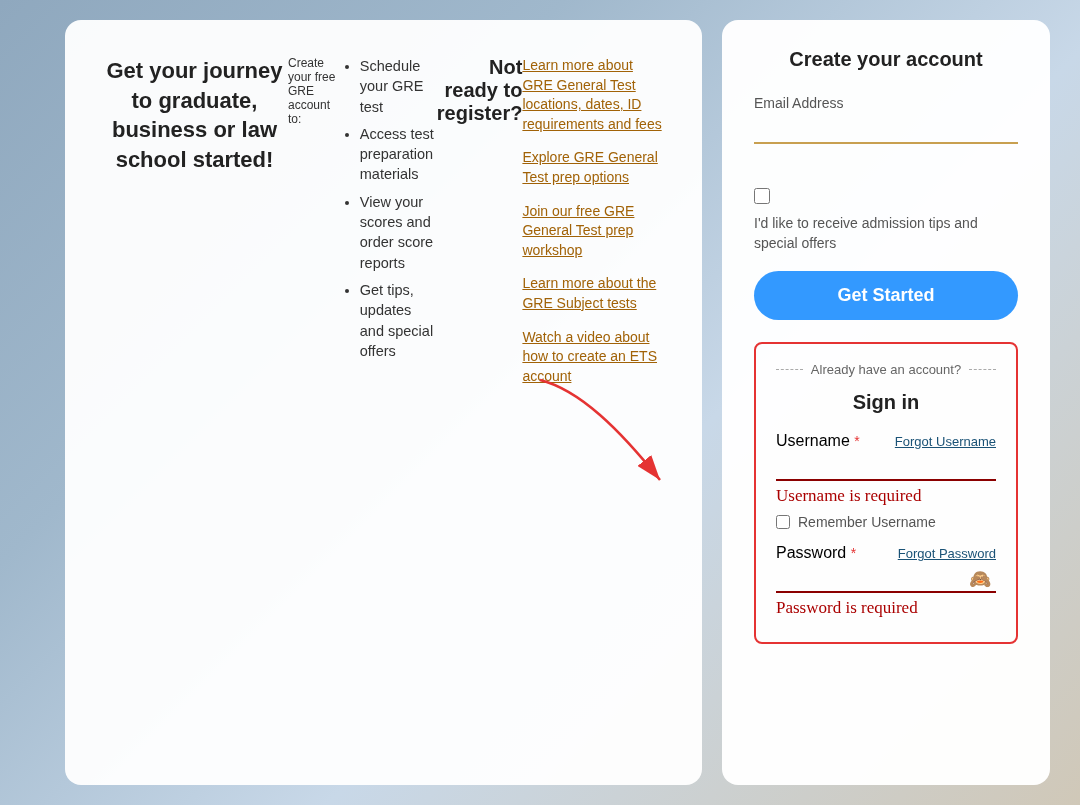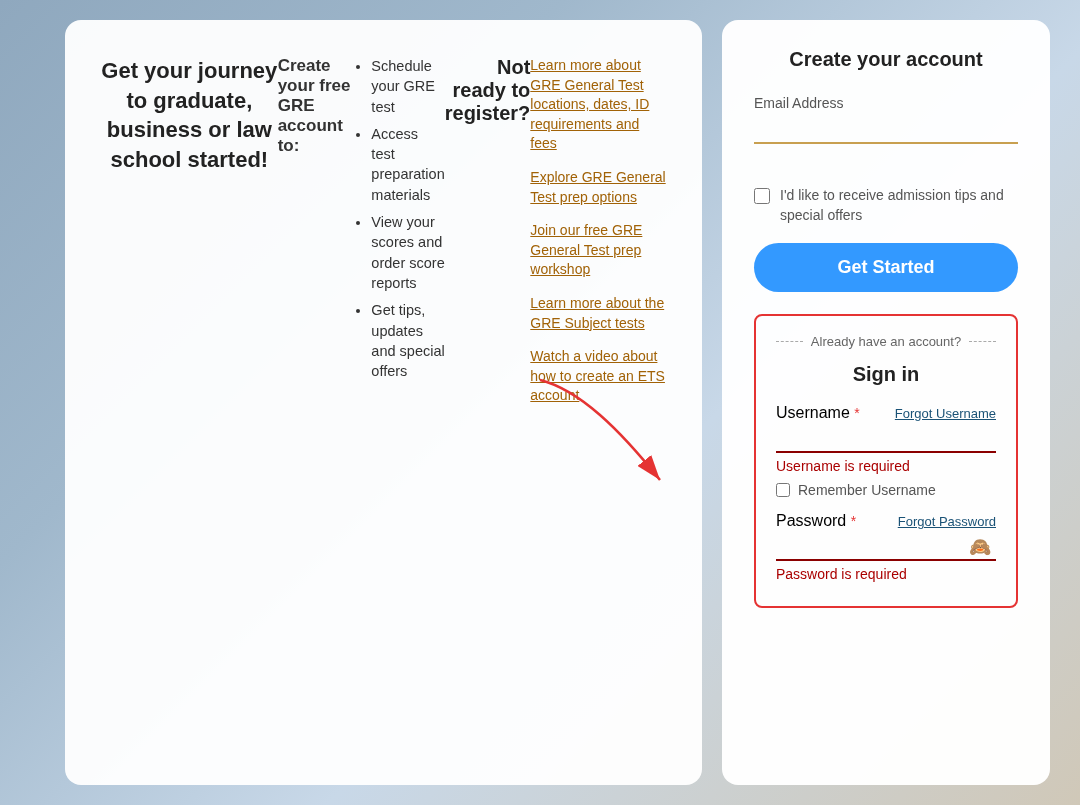--- a/index.html
+++ b/index.html
@@ -45,24 +45,23 @@
     .left-panel h1 {
       font-size: 22px;
       font-weight: 800;
       color: #222;
       text-align: center;
       margin-bottom: 18px;
       line-height: 1.35;
     }
 
     .left-panel .subtitle {
-      font-size: 17px;
+      font-size: 12px;
       color: #333;
       margin-bottom: 10px;
-      font-weight: bold;
     }
 
     .left-panel ul {
       margin-left: 20px;
       margin-bottom: 22px;
     }
 
     .left-panel ul li {
       font-size: 14.5px;
       color: #333;
@@ -137,20 +136,21 @@
       padding: 4px 0;
       background: transparent;
       color: #333;
     }
 
     .checkbox-row {
       display: flex;
       align-items: flex-start;
       gap: 10px;
       margin: 14px 0 18px 0;
+      flex-direction: column;
     }
 
     .checkbox-row input[type="checkbox"] {
       width: 16px;
       height: 16px;
       margin-top: 2px;
       border: 1.5px solid #aaa;
       flex-shrink: 0;
       cursor: pointer;
       accent-color: #555;
@@ -236,23 +236,24 @@
       border-bottom: 2px solid #8b0000;
       outline: none;
       font-size: 15px;
       padding: 4px 0;
       background: transparent;
       color: #333;
       margin-bottom: 5px;
     }
 
     .error-msg {
-      font-size: 14px;
+      font-size: 17px;
       color: #a00;
       margin-bottom: 8px;
+      font-family: Liberation Serif, serif;
     }
 
     .remember-row {
       display: flex;
       align-items: center;
       gap: 8px;
       margin-bottom: 14px;
     }
 
     .remember-row input[type="checkbox"] {

